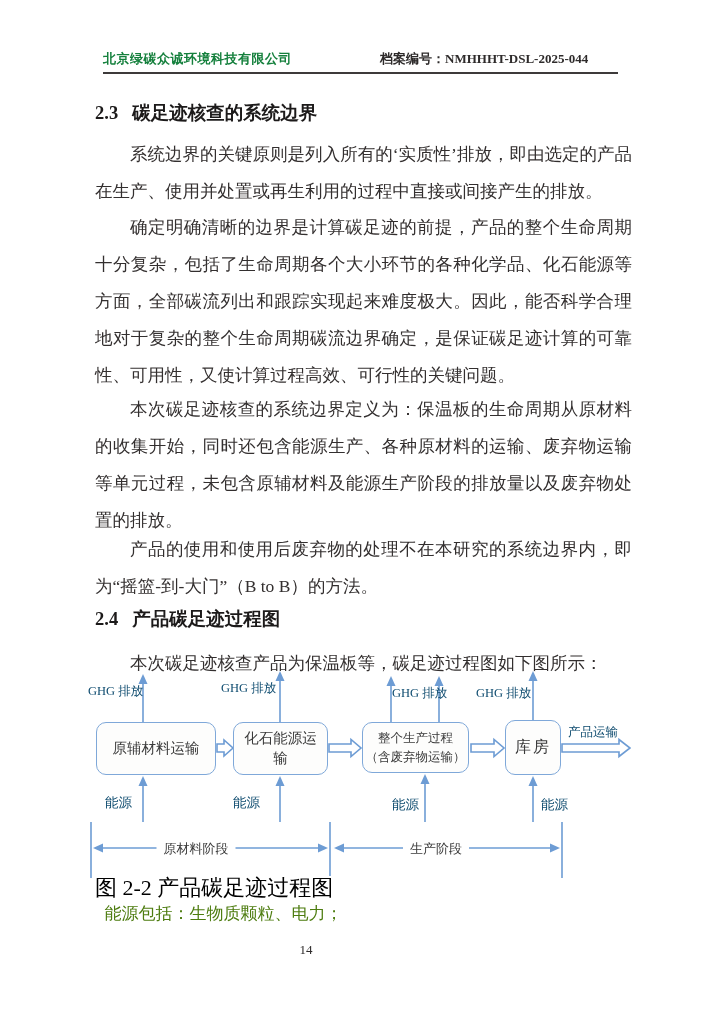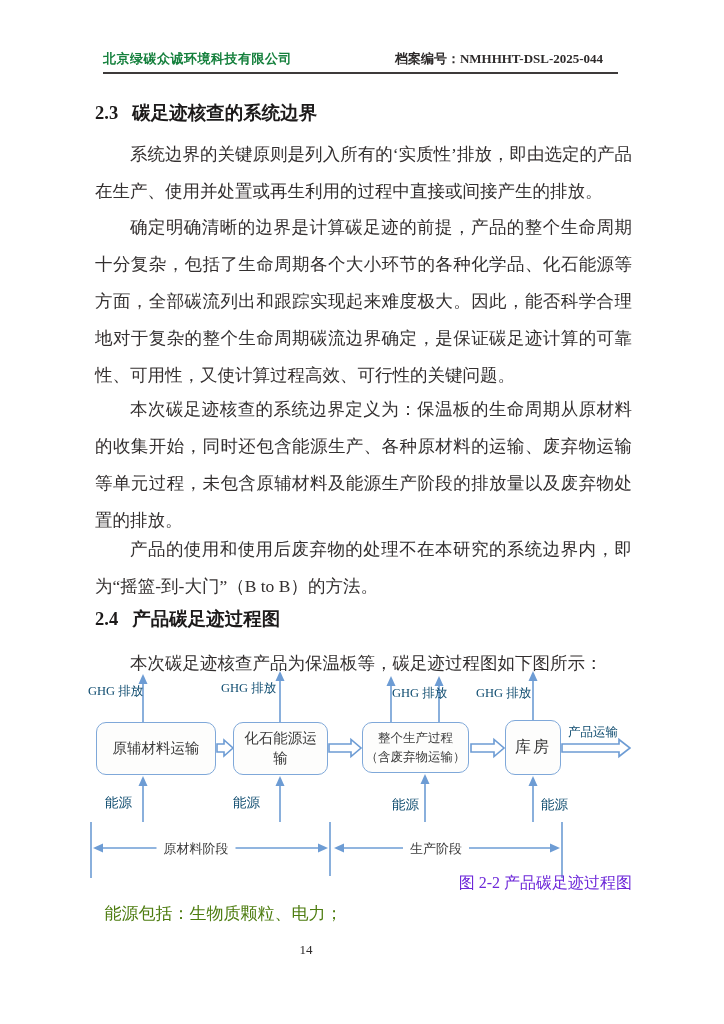--- a/index.html
+++ b/index.html
@@ -13,21 +13,21 @@
     overflow: hidden;
     color: #2e2b2b;
   }
   
   .hdr-left {
     position: absolute; left: 103px; top: 50px;
     font-size: 13px; font-weight: bold; letter-spacing: 0.5px; color: #15803d;
   }
   .hdr-right {
     position: absolute; left: 380px; top: 50px; width: 238px;
-    font-size: 13px; font-weight: bold; text-align: center; color: #2e2b2b;
+    font-size: 13px; font-weight: bold; text-align: left; color: #2e2b2b;
   }
   .hdr-rule {
     position: absolute; left: 103px; top: 72px; width: 515px; height: 2px;
     background: #3d3a3a;
   }
   
   .heading {
     position: absolute; left: 95px; width: 537px;
     font-size: 18.5px; font-weight: bold; color: #1c1a1a;
   }
@@ -70,21 +70,21 @@
   #energy-4 { left: 541px; top: 796px; }
   #product-transport { left: 568px; top: 724px; }
   .phase-label {
     position: absolute; top: 840px; background: #ffffff; padding: 0 7px;
     font-size: 13px; color: #3a3a3a; white-space: nowrap;
   }
   #phase-1 { left: 196px; transform: translateX(-50%); }
   #phase-2 { left: 436px; transform: translateX(-50%); }
   #fig-caption {
     position: absolute; left: 95px; top: 873px; width: 537px;
-    text-align: right; font-size: 16px; color: #6d28d9;
+    text-align: left; font-size: 22px; color: #000000;
   }
   #energy-note {
     position: absolute; left: 96px; top: 902px; width: 537px;
     font-size: 17px; text-indent: 0.5em; color: #4d7c0f;
   }
   #page-number {
     position: absolute; left: 0; top: 942px; width: 612px;
     text-align: center; font-size: 13px; color: #2e2b2b;
   }
 </style>

